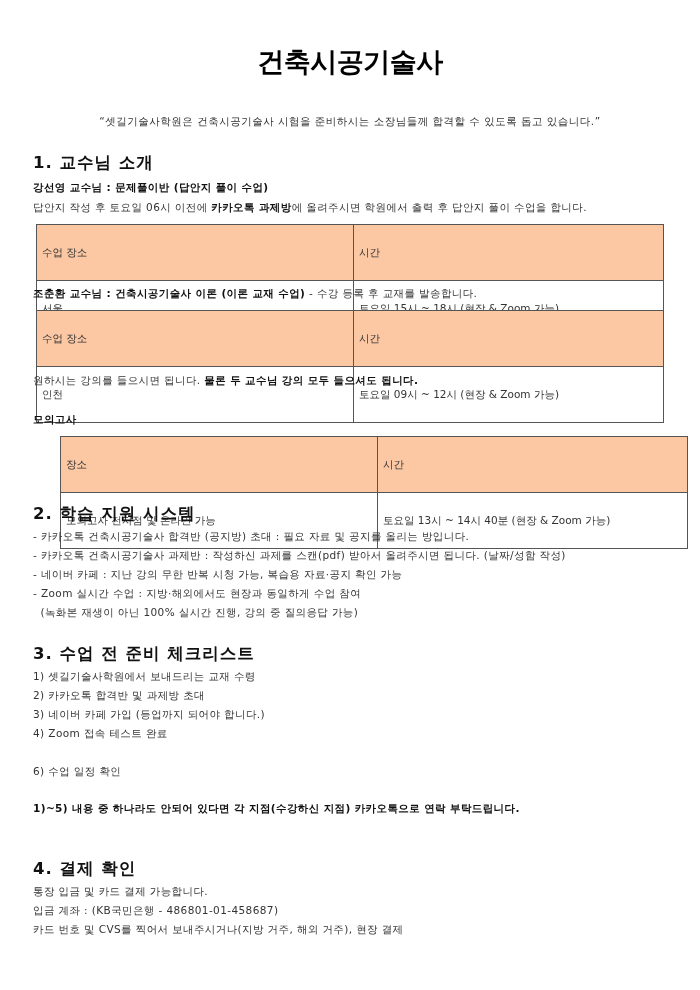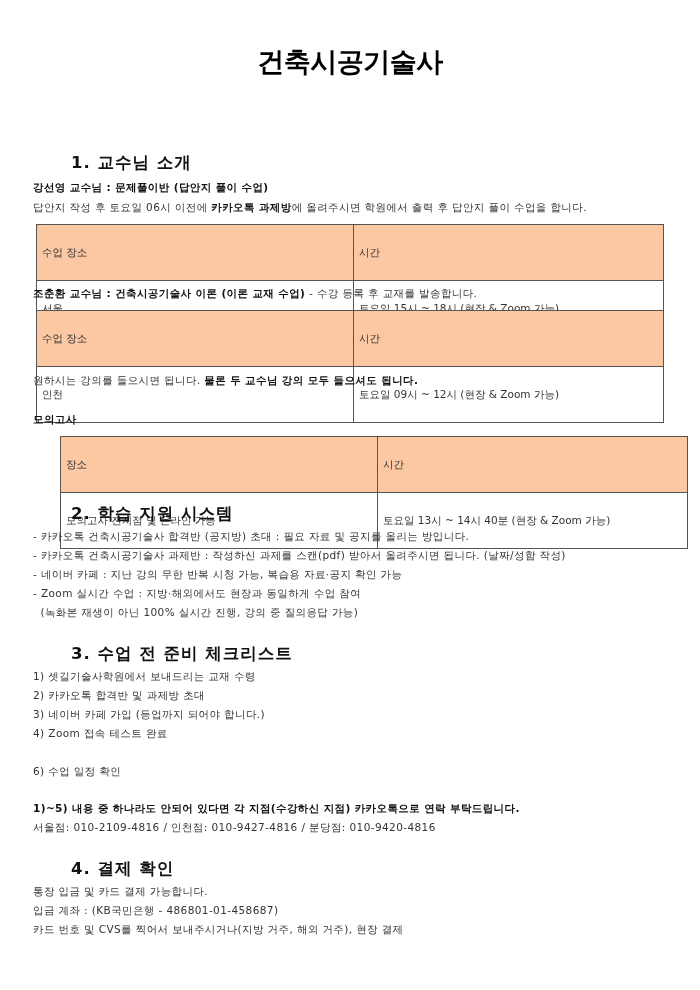--- a/index.html
+++ b/index.html
@@ -13,21 +13,20 @@
     position: absolute; left: 0; width: 700px; top: 44px; text-align: center;
     font-size: 27px; font-weight: bold; color: #000; letter-spacing: -0.5px;
   }
   .intro {
     position: absolute; left: 0; width: 700px; top: 115px; text-align: center;
     font-size: 10.5px; color: #333; letter-spacing: 0.5px;
   }
   .h2 {
     position: absolute; left: 33px; font-size: 16.5px; font-weight: bold; color: #111;
     letter-spacing: 1px;
-    margin-left: 38px;
   }
   .line {
     position: absolute; left: 33px; font-size: 10.5px; color: #333; white-space: nowrap;
     letter-spacing: 0.4px;
   }
   .line b, .strong { font-weight: bold; color: #111; }
   .subhead { font-weight: bold; color: #111; }
   table.info {
     position: absolute; left: 36px; width: 628px; border-collapse: collapse;
     font-size: 10.5px; color: #333;
@@ -39,20 +38,21 @@
   table.info tr.head td { background: #fcc8a4; }
   table.info td.c1 { width: 306px; }
   .serifnum { font-family: "DejaVu Serif", "Liberation Serif", serif; }
 </style>
 </head>
 <body>
 
 <div class="page">
 
   <div class="title">건축시공기술사</div>
+  <div class="intro">“셋길기술사학원은 건축시공기술사 시험을 준비하시는 소장님들께 합격할 수 있도록 돕고 있습니다.”</div>
 
   <div class="h2" style="top:152px;">1. 교수님 소개</div>
 
   <div class="line subhead" style="top:181px;">강선영 교수님 : 문제풀이반 (답안지 풀이 수업)</div>
   <div class="line" style="top:201px;">
     <span>답안지 작성 후 토요일 06시 이전에 </span><b>카카오톡 과제방</b><span>에 올려주시면 학원에서 출력 후 답안지 풀이 수업을 합니다.</span>
   </div>
 
   <table class="info" style="top:224px;">
     <tbody>
@@ -111,20 +111,19 @@
   <div class="line" style="top:606px; white-space:pre;">  (녹화본 재생이 아닌 100% 실시간 진행, 강의 중 질의응답 가능)</div>
 
   <div class="h2" style="top:643px;">3. 수업 전 준비 체크리스트</div>
   <div class="line" style="top:670px;">1) 셋길기술사학원에서 보내드리는 교재 수령</div>
   <div class="line" style="top:689px;">2) 카카오톡 합격반 및 과제방 초대</div>
   <div class="line" style="top:708px;">3) 네이버 카페 가입 (등업까지 되어야 합니다.)</div>
   <div class="line" style="top:727px;">4) Zoom 접속 테스트 완료</div>
   <div class="line" style="top:765px;">6) 수업 일정 확인</div>
 
   <div class="line strong" style="top:802px;">1)~5) 내용 중 하나라도 안되어 있다면 각 지점(수강하신 지점) 카카오톡으로 연락 부탁드립니다.</div>
-  <div class="line" style="top:821px;">서울점: 010-2109-4816 / 인천점: 010-9427-4816 / 분당점: 010-9420-4816</div>
 
   <div class="h2" style="top:858px;">4. 결제 확인</div>
   <div class="line" style="top:885px;">통장 입금 및 카드 결제 가능합니다.</div>
   <div class="line" style="top:904px;">입금 계좌 : (KB국민은행 - 486801-01-458687)</div>
   <div class="line" style="top:923px;">카드 번호 및 CVS를 찍어서 보내주시거나(지방 거주, 해외 거주), 현장 결제</div>
 
 </div>
 
 </body></html>

